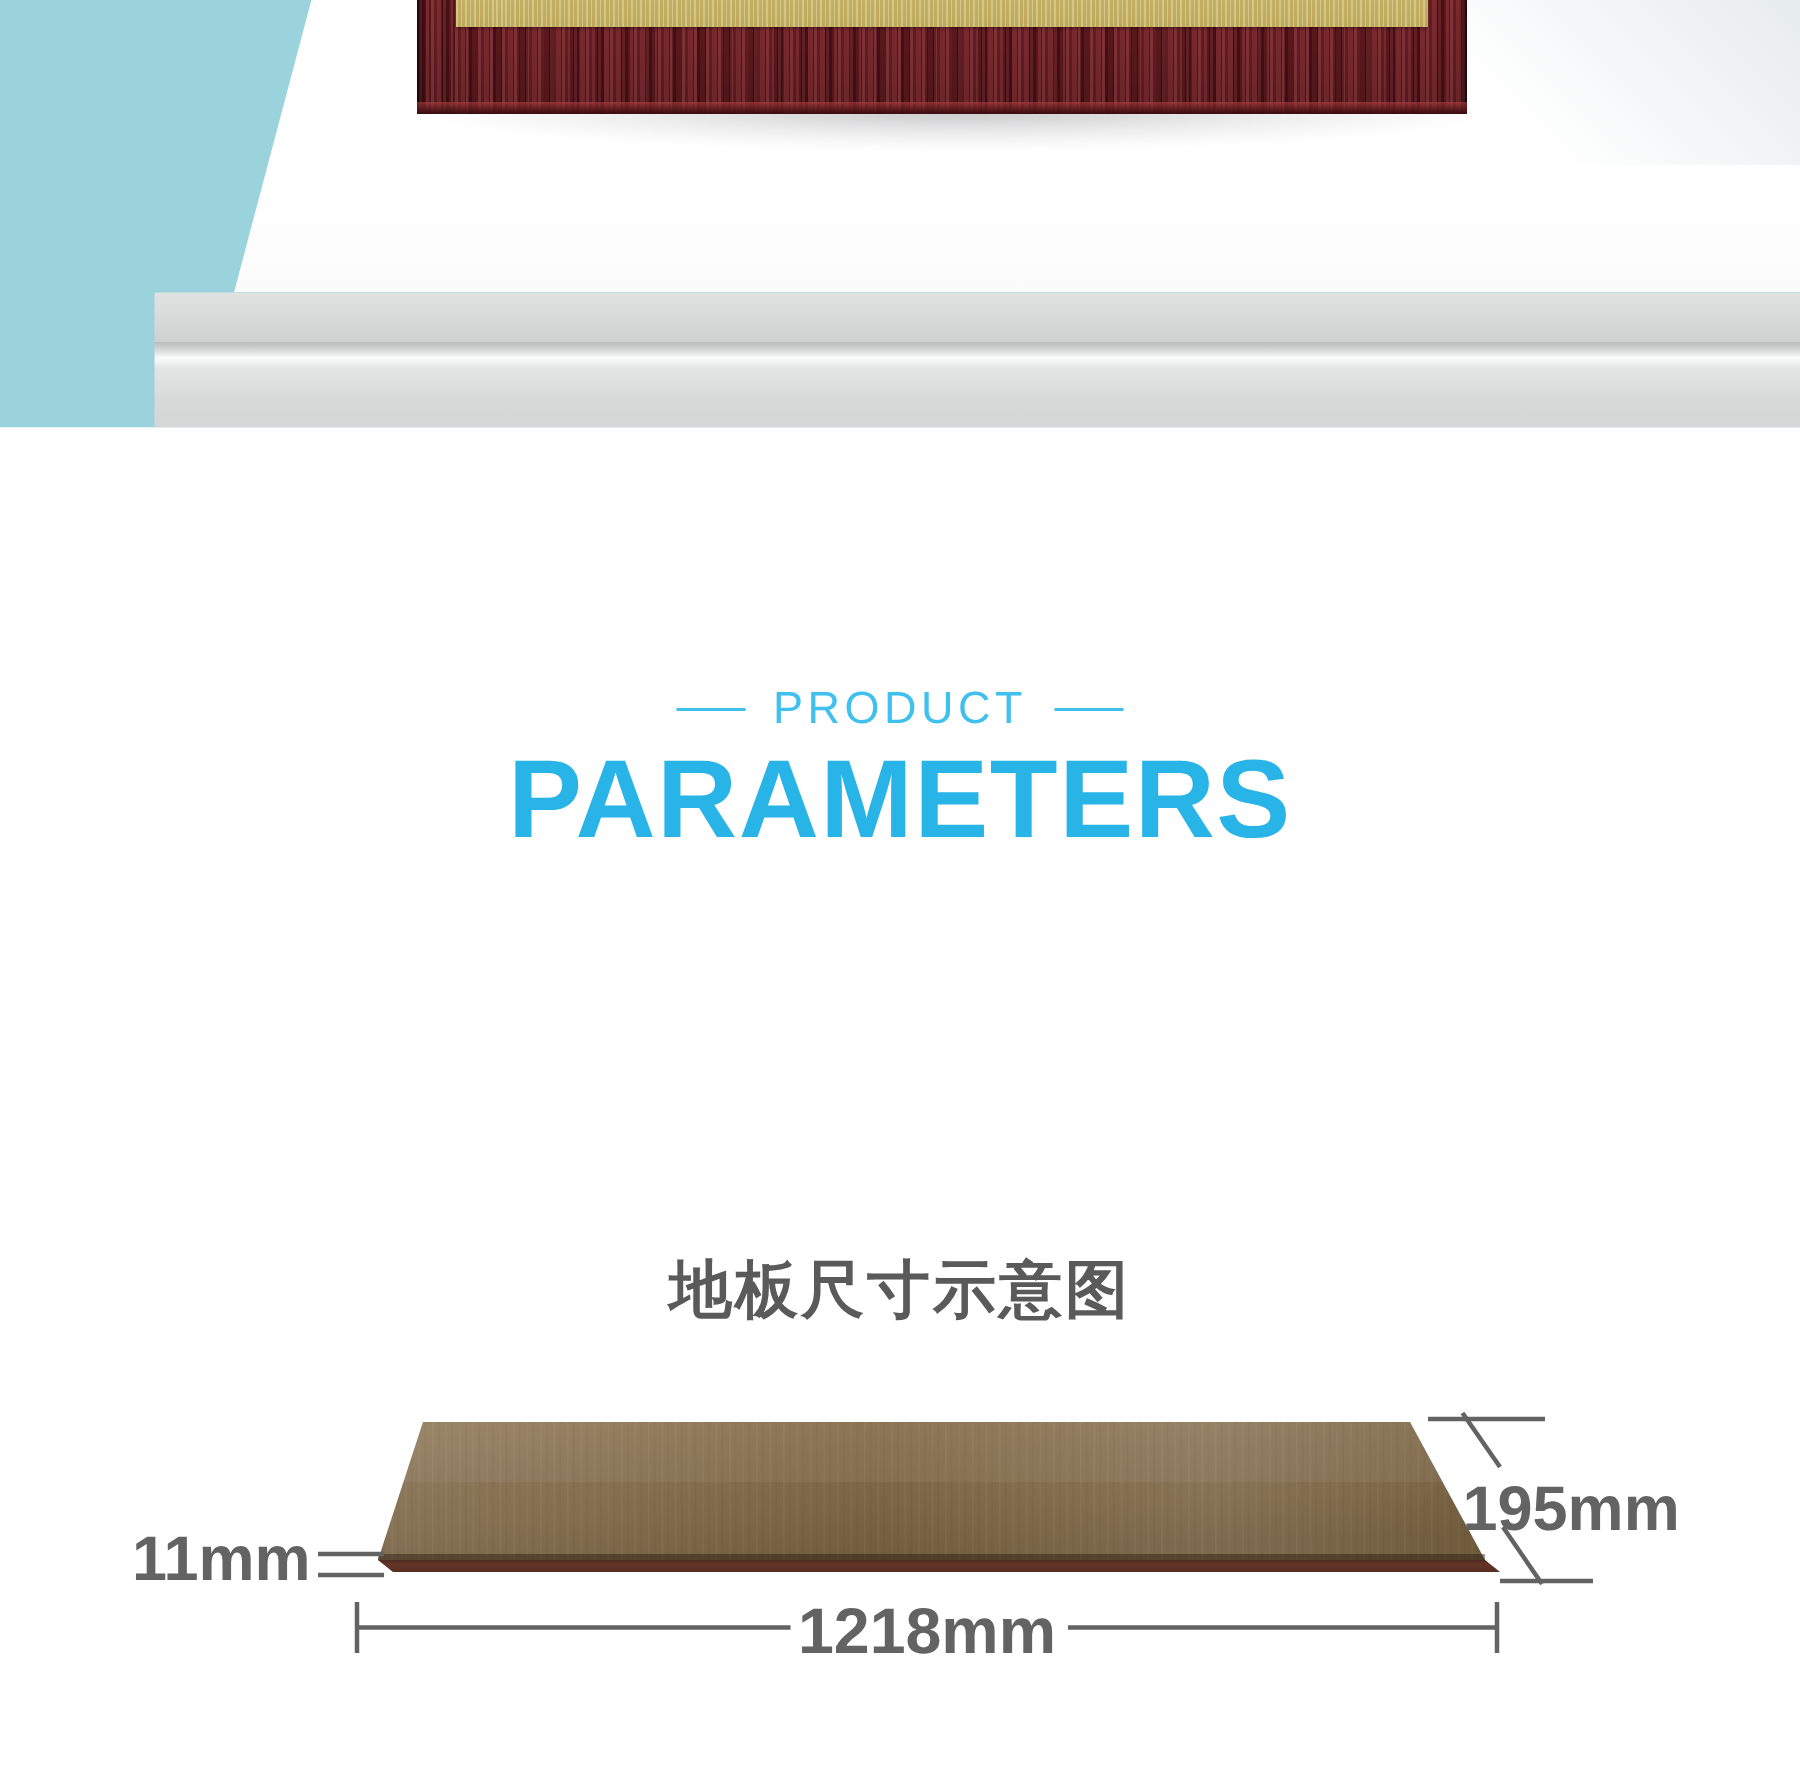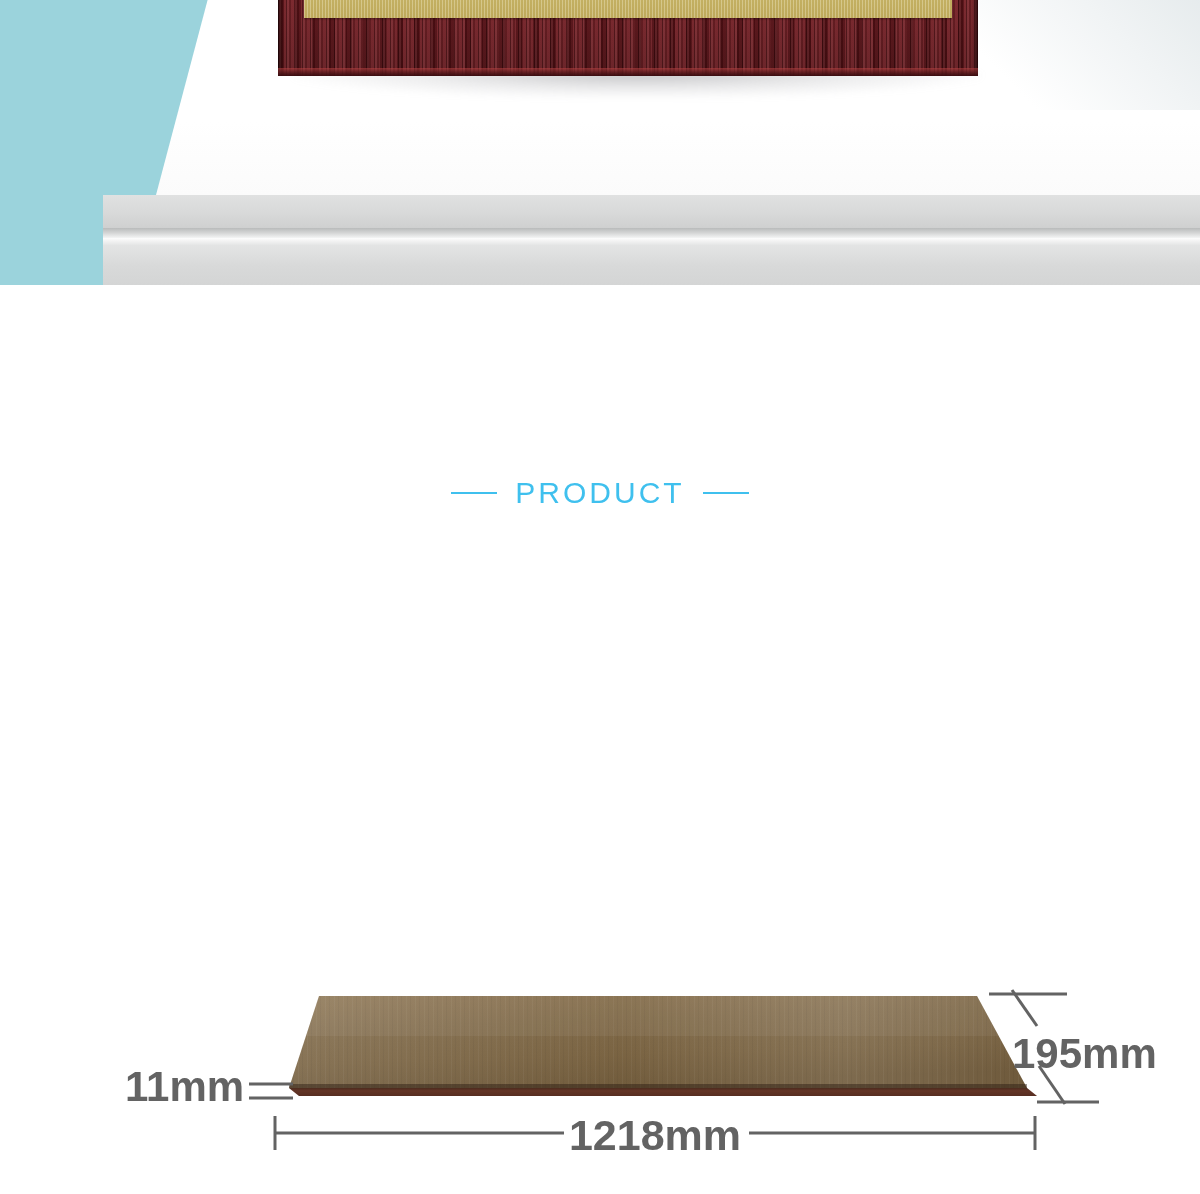--- a/index.html
+++ b/index.html
@@ -62,38 +62,38 @@
       linear-gradient(180deg,#e3d597 0%,#dbcb86 40%,#cfbd70 78%,#c4b163 100%);
     box-shadow:0 1px 2px rgba(0,0,0,.35);
   }
   .plaque-shadow {
     position:absolute; left:292px; top:72px; width:690px; height:26px;
     background:radial-gradient(ellipse at 50% 0%, rgba(120,120,125,.45) 0%, rgba(150,150,155,.18) 45%, rgba(255,255,255,0) 75%);
     filter:blur(3px);
   }
 
   
-  .hdr { position:absolute; left:0; top:476px; width:1200px; text-align:center; }
+  .hdr { position:absolute; left:0; top:456px; width:1200px; text-align:center; }
   .hdr-eyebrow {
     display:flex; align-items:center; justify-content:center; gap:18px;
     color:#3fc0ee; font-size:30px; font-weight:300; letter-spacing:3px;
   }
   .hdr-dash { display:block; width:46px; height:2px; background:#3fc0ee; }
   .hdr-title {
     margin-top:4px; color:#29b4e8; font-size:74px; font-weight:bold;
     letter-spacing:1px; line-height:1.05;
   }
   .hdr-sub { margin-top:2px; color:#5a5a5a; font-size:41px; letter-spacing:2px; line-height:1.25; }
 
   
   .diagram-title {
     position:absolute; left:0; top:832px; width:1200px; text-align:center;
     color:#5a5a5a; font-size:42px; font-weight:bold; letter-spacing:2px;
   }
-  .diagram { position:absolute; left:0; top:978px; width:1008px; height:190px;padding-left:37px; }
+  .diagram { position:absolute; left:0; top:930px; width:1008px; height:190px; }
   .diagram svg { display:block; width:1200px; height:190px; }
   .dim-label { fill:#636363; font-family:"Liberation Sans","DejaVu Sans",sans-serif; font-weight:bold; }
 </style>
 </head>
 <body>
 
 <div class="page">
 
   <div class="hero">
     <div class="hero-wall"></div>
@@ -111,22 +111,24 @@
       <div class="plaque-bevel-b"></div>
     </div>
   </div>
 
   <div class="hdr">
     <div class="hdr-eyebrow">
       <span class="hdr-dash"></span>
       <span>PRODUCT</span>
       <span class="hdr-dash"></span>
     </div>
+    <div class="hdr-title">PARAMETERS</div>
   </div>
 
+  <div class="diagram-title">地板尺寸示意图</div>
 
   <div class="diagram">
     <svg viewBox="0 0 1200 190" xmlns="http://www.w3.org/2000/svg">
       <defs>
         <linearGradient id="woodTop" x1="0" y1="0" x2="0.25" y2="1">
           <stop offset="0%" stop-color="#8a7250"></stop>
           <stop offset="35%" stop-color="#806a49"></stop>
           <stop offset="70%" stop-color="#7a6443"></stop>
           <stop offset="100%" stop-color="#715c3d"></stop>
         </linearGradient>

